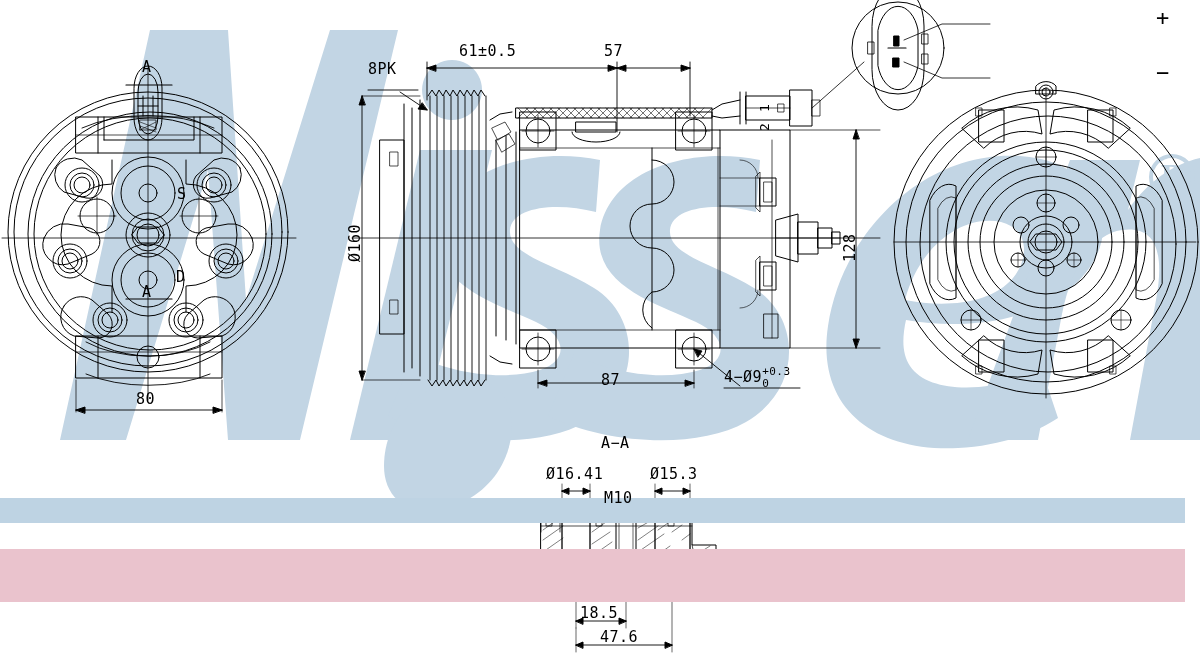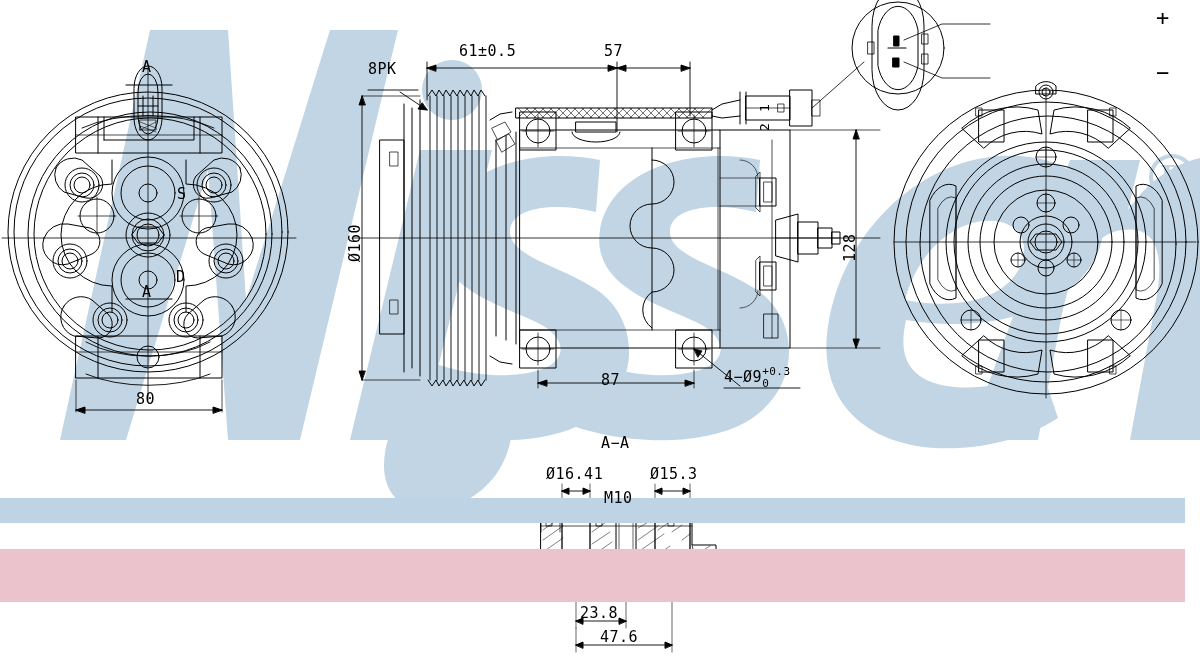--- a/index.html
+++ b/index.html
@@ -447,16 +447,16 @@
 
   <div class="lbl rot90 sm" style="left:757px;top:112px;">1</div>
   <div class="lbl rot90 sm" style="left:757px;top:131px;">2</div>
   <div class="lbl" style="left:1156px;top:5px;font-size:22px;">+</div>
   <div class="lbl" style="left:1156px;top:60px;font-size:22px;">−</div>
 
   <div class="lbl" style="left:601px;top:434px;">A−A</div>
   <div class="lbl" style="left:546px;top:465px;">Ø16.41</div>
   <div class="lbl" style="left:650px;top:465px;text-align:center;">Ø15.3</div>
   <div class="lbl" style="left:604px;top:489px;">M10</div>
-  <div class="lbl" style="left:580px;top:604px;">23.8</div>
+  <div class="lbl" style="left:580px;top:604px;">18.5</div>
   <div class="lbl" style="left:600px;top:628px;">47.6</div>
 
 </div>
 
 </body></html>

